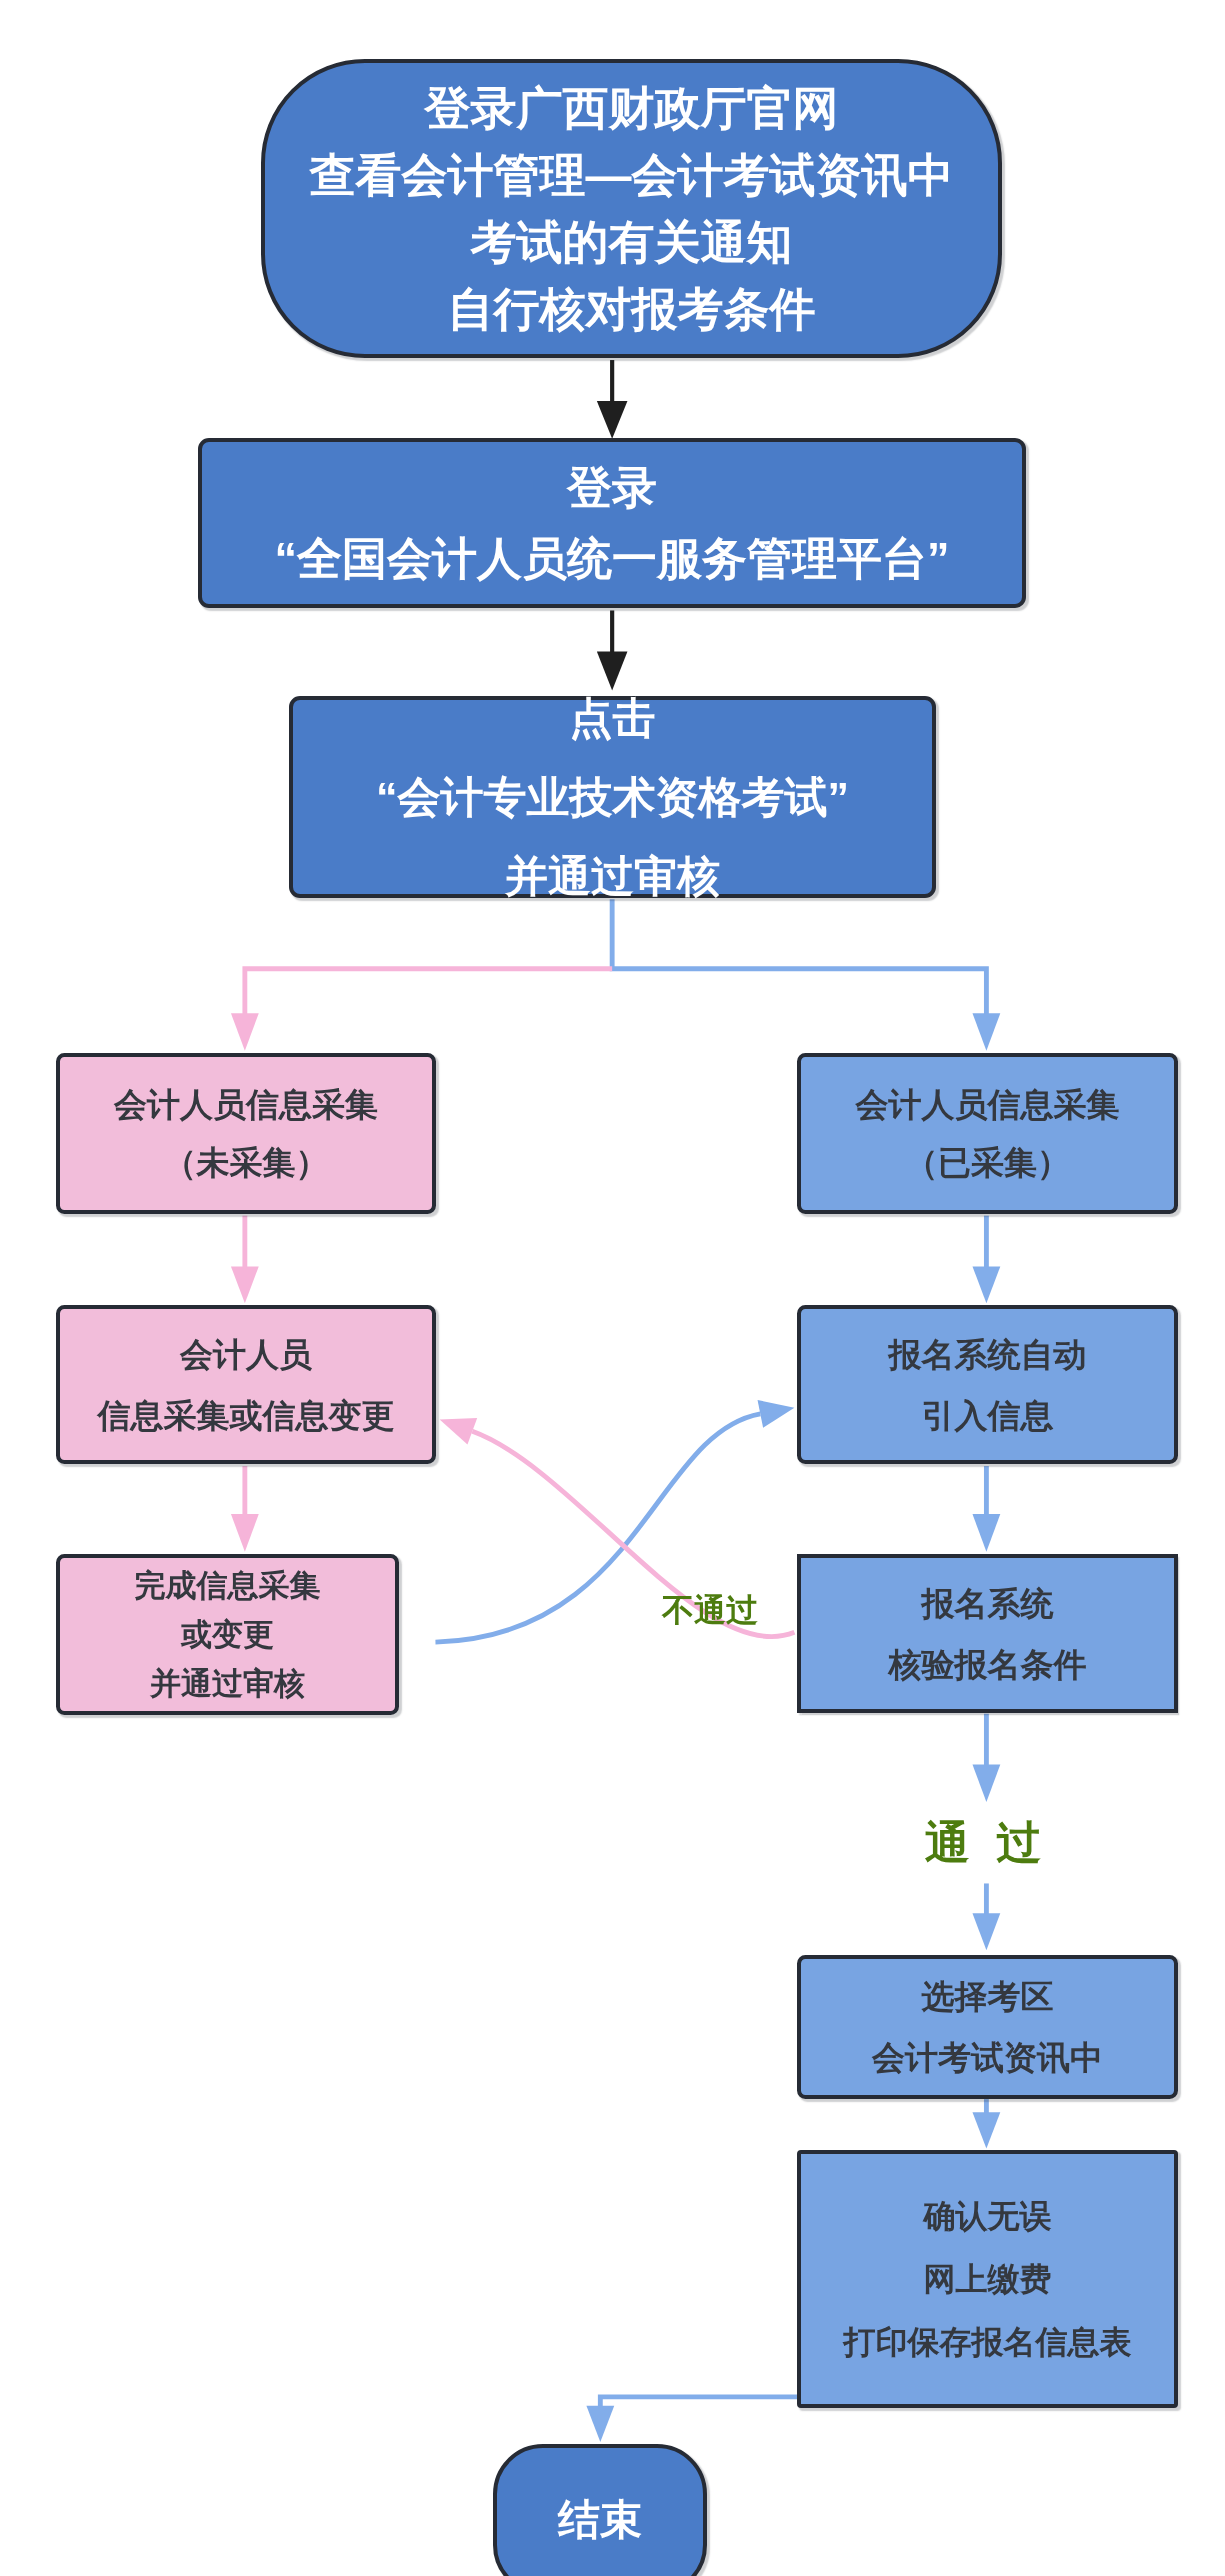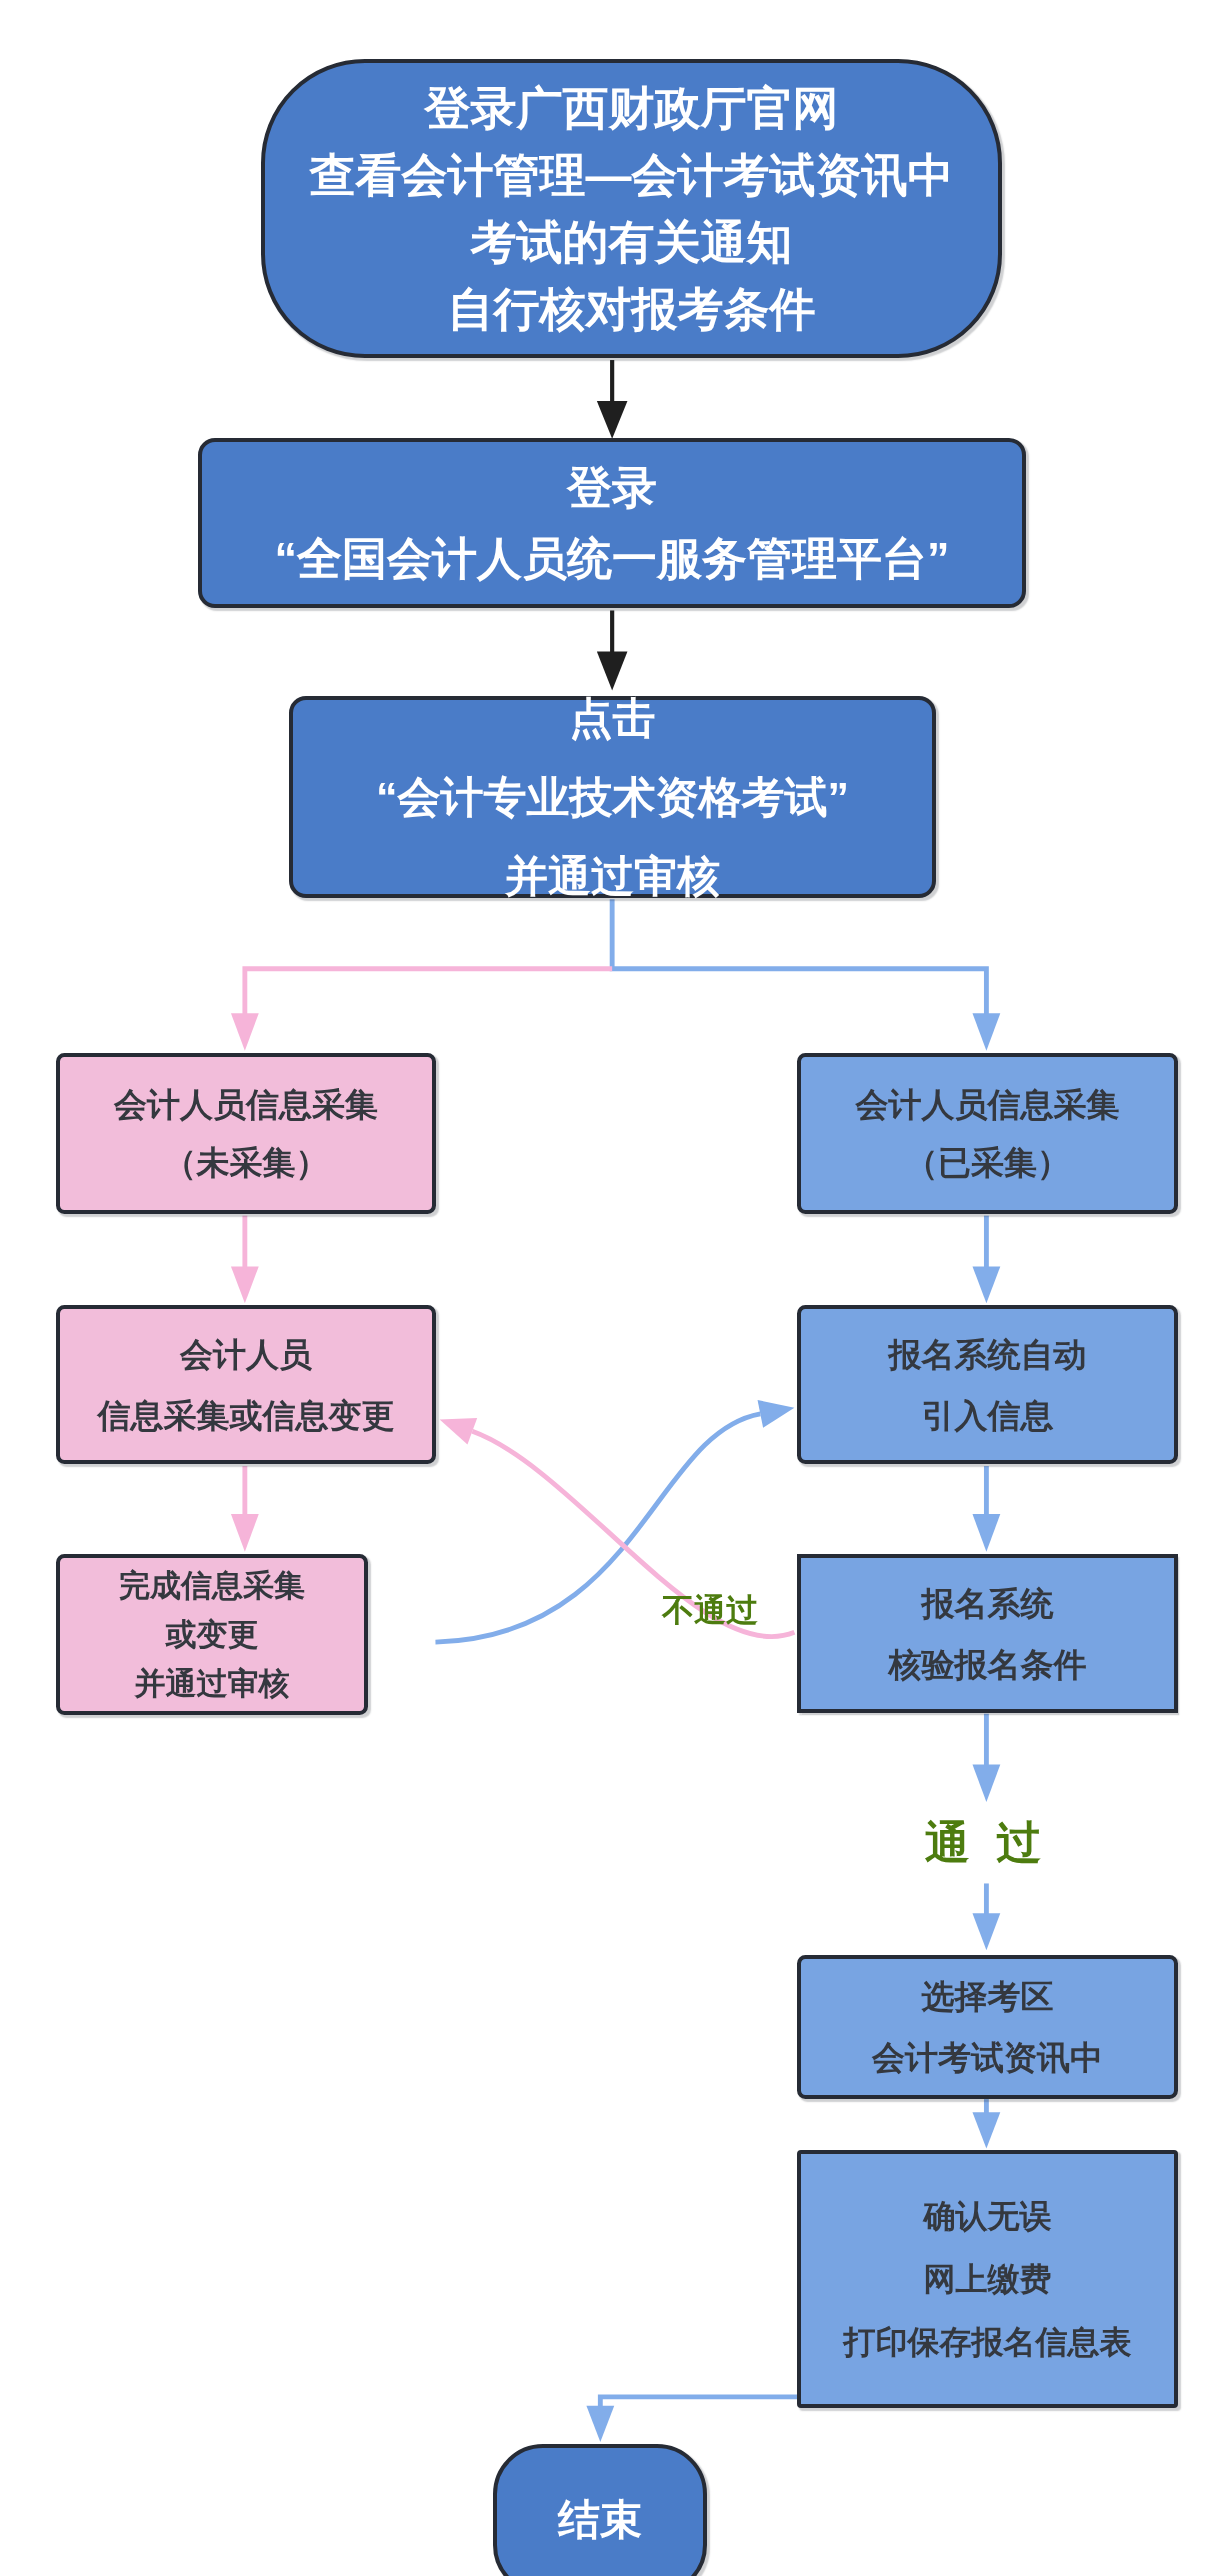--- a/index.html
+++ b/index.html
@@ -27,21 +27,21 @@
   .wire.black{stroke:var(--black-line);stroke-width:6px;}
   .wire.pink{stroke:var(--pink-line);}
   .wire.blue{stroke:var(--blue-line);}
   .head.black{fill:var(--black-line);}
   .head.pink{fill:var(--pink-line);}
   .head.blue{fill:var(--blue-line);}
   .node{
     position:absolute;
     box-sizing:border-box;
     border:4.2px solid var(--ink);
-    border-radius:17px;
+    border-radius:11px;
     display:flex;
     flex-direction:column;
     justify-content:center;
     align-items:center;
     text-align:center;
     font-weight:bold;
     box-shadow:2.1px 2.8px 1.4px rgba(35,40,52,0.22);
   }
   .node.fill-blue-dark{background:var(--blue-dark);color:var(--text-light);}
   .node.fill-blue-light{background:var(--blue-light);color:var(--text-dark);}
@@ -137,21 +137,21 @@
   <div class="node fill-pink" style="left:56px;top:1305px;width:380px;height:159px;font-size:33px;line-height:61px;border-radius:8.4px;">
     <div>会计人员</div>
     <div>信息采集或信息变更</div>
   </div>
 
   <div class="node fill-blue-light" style="left:797px;top:1305px;width:381px;height:159px;font-size:33px;line-height:61px;border-radius:8.4px;">
     <div>报名系统自动</div>
     <div>引入信息</div>
   </div>
 
-  <div class="node fill-pink" style="left:56px;top:1554px;width:312px;height:161px;font-size:31px;line-height:49px;border-radius:8.4px;">
+  <div class="node fill-pink" style="left:56px;top:1554px;width:343px;height:161px;font-size:31px;line-height:49px;border-radius:8.4px;">
     <div>完成信息采集</div>
     <div>或变更</div>
     <div>并通过审核</div>
   </div>
 
   <div class="node fill-blue-light" style="left:797px;top:1554px;width:381px;height:159px;font-size:33px;line-height:61px;border-radius:0;justify-content:center;">
     <div>报名系统</div>
     <div>核验报名条件</div>
   </div>
 

